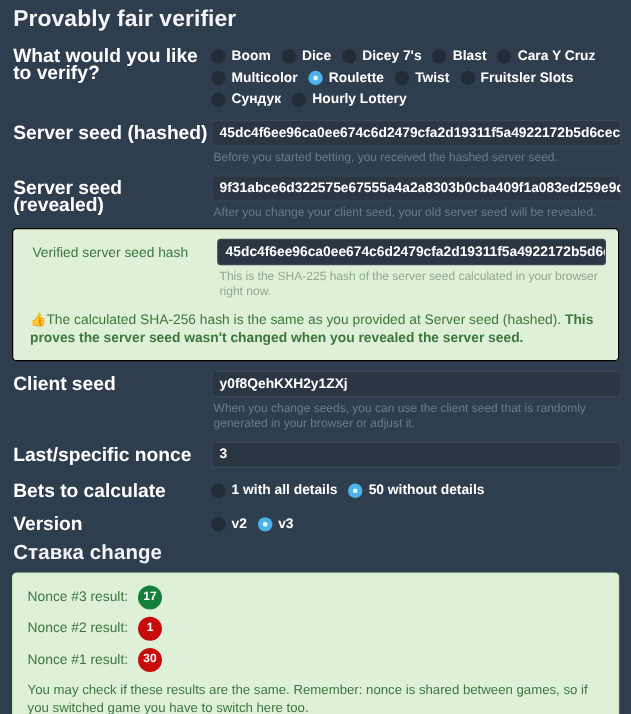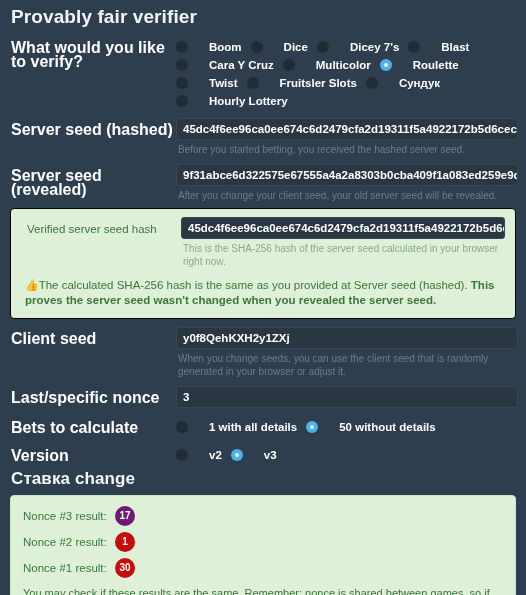--- a/index.html
+++ b/index.html
@@ -83,21 +83,20 @@
     display: flex;
     flex-wrap: wrap;
     align-items: center;
     padding-top: 2px;
   }
   .radio-item {
     display: flex;
     align-items: center;
     margin: 2px 9px 2px 0;
     white-space: nowrap;
-    gap: 16px;
   }
   .radio-dot {
     width: 12px;
     height: 12px;
     border-radius: 50%;
     background: #222c36;
     flex: 0 0 12px;
     margin-right: 5px;
     display: inline-block;
     position: relative;
@@ -179,21 +178,21 @@
     height: 20px;
     border-radius: 50%;
     color: #ffffff;
     font-size: 10px;
     font-weight: bold;
     display: flex;
     align-items: center;
     justify-content: center;
     line-height: 20px;
   }
-  .ball.black { background: #701a75; }
+  .ball.black { background: #15803d; }
   .ball.red { background: #c60c0c; }
   .results-note {
     font-size: 11px;
     color: #3c763d;
     line-height: 15px;
     margin-top: 8px;
   }
   .spacer-sm { height: 6px; }
 </style>
 </head>
@@ -273,21 +272,21 @@
       <div class="text-input">9f31abce6d322575e67555a4a2a8303b0cba409f1a083ed259e9de5a083fc0</div>
       <div class="help-text">After you change your client seed, your old server seed will be revealed.</div>
     </div>
   </div>
 
   <div class="green-panel">
     <div class="form-row">
       <div class="form-label">Verified server seed hash</div>
       <div class="form-control">
         <div class="text-input">45dc4f6ee96ca0ee674c6d2479cfa2d19311f5a4922172b5d6cec9f994ae</div>
-        <div class="help-text">This is the SHA-256 hash of the server seed calculated in your browser right now.</div>
+        <div class="help-text">This is the SHA-225 hash of the server seed calculated in your browser right now.</div>
       </div>
     </div>
     <div class="proof-text">
       <span class="thumb-icon">👍</span><span>The calculated SHA-256 hash is the same as you provided at Server seed (hashed). </span><b>This proves the server seed wasn't changed when you revealed the server seed.</b>
     </div>
   </div>
 
   <div class="form-row">
     <div class="form-label">Client seed</div>
     <div class="form-control">

